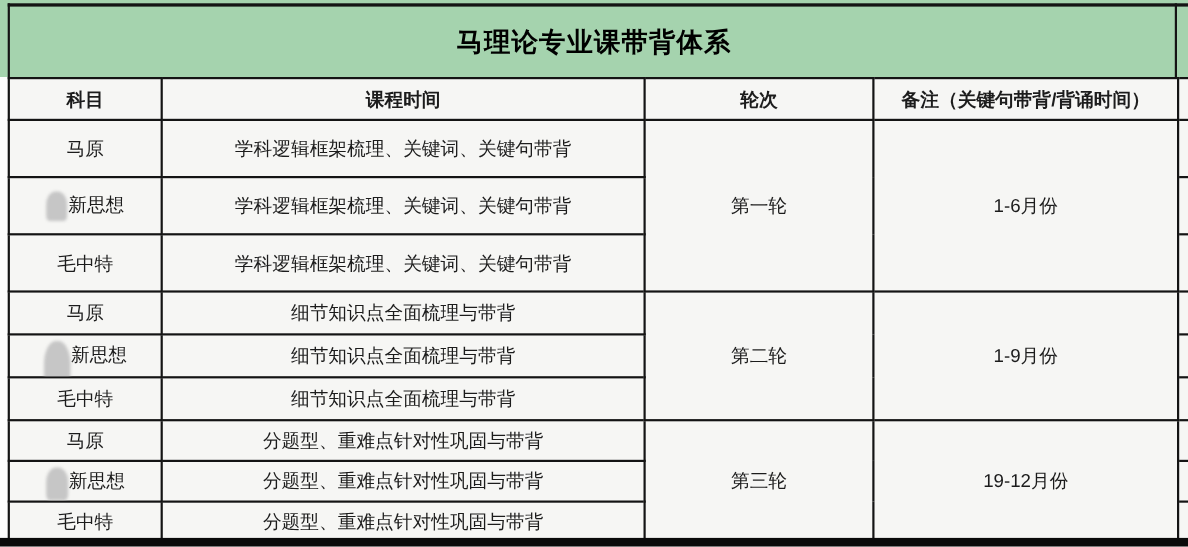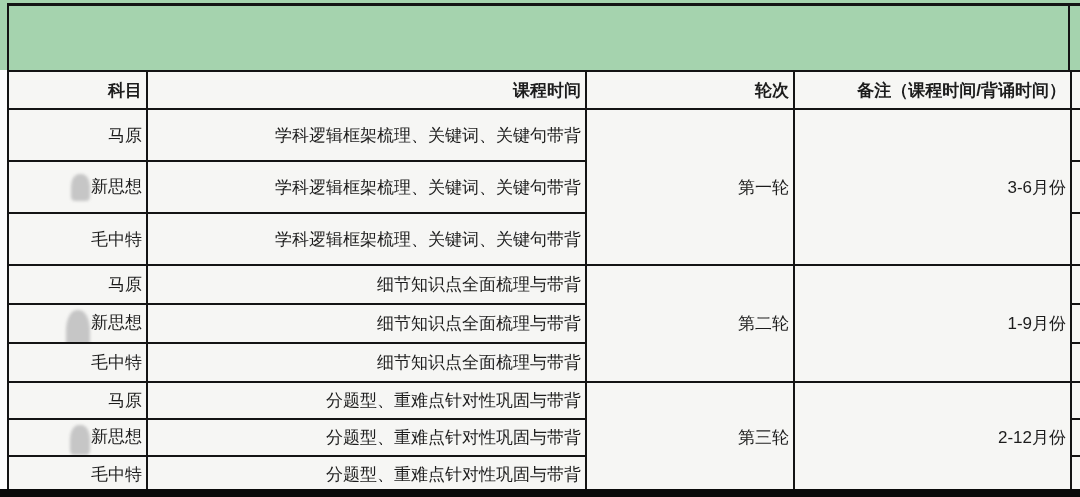--- a/index.html
+++ b/index.html
@@ -34,21 +34,21 @@
   }
 
   
   table.plan{
     position:absolute;left:7px;top:70px;width:1073px;
     border-collapse:collapse;table-layout:fixed;
     background:var(--cell-bg);
   }
   table.plan td,table.plan th{
     border:2px solid var(--border);
-    text-align:right;vertical-align:middle;
+    text-align:center;vertical-align:middle;
     font-size:17px;
     background:var(--cell-bg);
     overflow:hidden;white-space:nowrap;
     padding:0 4px;
   }
   table.plan th{font-weight:700;font-size:17px;}
   tr.hdr{height:38px;}
   tr.g1{height:52px;}
   tr.g2{height:39px;}
   tr.g3{height:37px;}
@@ -73,45 +73,46 @@
 </style>
 </head>
 <body>
 
 <div class="stage">
 
   <div class="title-bar">
     <div class="rule-top"></div>
     <div class="rule-left"></div>
     <div class="rule-right"></div>
+    <div class="title-text">马理论专业课带背体系</div>
   </div>
 
   <table class="plan">
     <colgroup>
       <col style="width:139px">
       <col style="width:439px">
       <col style="width:208px">
       <col style="width:277px">
       <col style="width:10px">
     </colgroup>
     <thead>
       <tr class="hdr">
         <th>科目</th>
         <th>课程时间</th>
         <th>轮次</th>
-        <th>备注（课程时间/背诵时间）</th>
+        <th>备注（关键句带背/背诵时间）</th>
         <th class="sliver"></th>
       </tr>
     </thead>
     <tbody id="plan-body">
         <tr class="g1">
           <td><span>马原</span></td>
           <td>学科逻辑框架梳理、关键词、关键句带背</td>
           <td rowspan="3">第一轮</td>
-          <td rowspan="3">3-6月份</td>
+          <td rowspan="3">1-6月份</td>
           <td class="sliver"></td>
         </tr>
         <tr class="g1">
           <td><span class="blur-mark blur-small"></span><span>新思想</span></td>
           <td>学科逻辑框架梳理、关键词、关键句带背</td>
           <td class="sliver"></td>
         </tr>
         <tr class="g1">
           <td><span>毛中特</span></td>
           <td>学科逻辑框架梳理、关键词、关键句带背</td>
@@ -131,21 +132,21 @@
         </tr>
         <tr class="g2">
           <td><span>毛中特</span></td>
           <td>细节知识点全面梳理与带背</td>
           <td class="sliver"></td>
         </tr>
         <tr class="g3">
           <td><span>马原</span></td>
           <td>分题型、重难点针对性巩固与带背</td>
           <td rowspan="3">第三轮</td>
-          <td rowspan="3">2-12月份</td>
+          <td rowspan="3">19-12月份</td>
           <td class="sliver"></td>
         </tr>
         <tr class="g3">
           <td><span class="blur-mark blur-medium"></span><span>新思想</span></td>
           <td>分题型、重难点针对性巩固与带背</td>
           <td class="sliver"></td>
         </tr>
         <tr class="g3">
           <td><span>毛中特</span></td>
           <td>分题型、重难点针对性巩固与带背</td>

